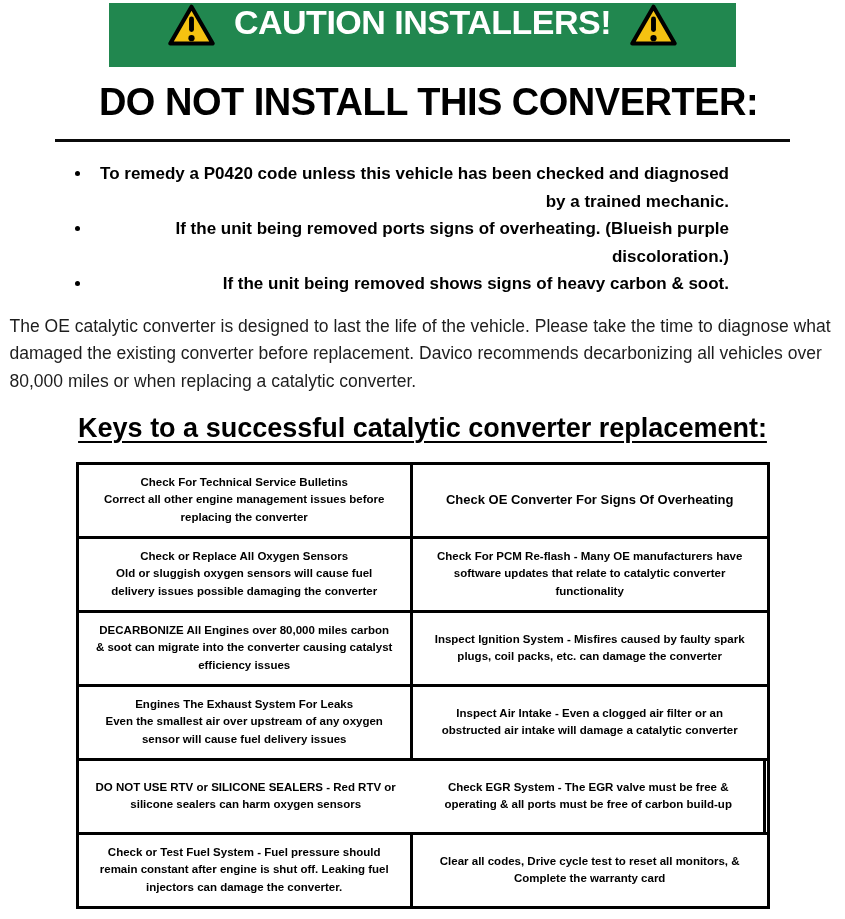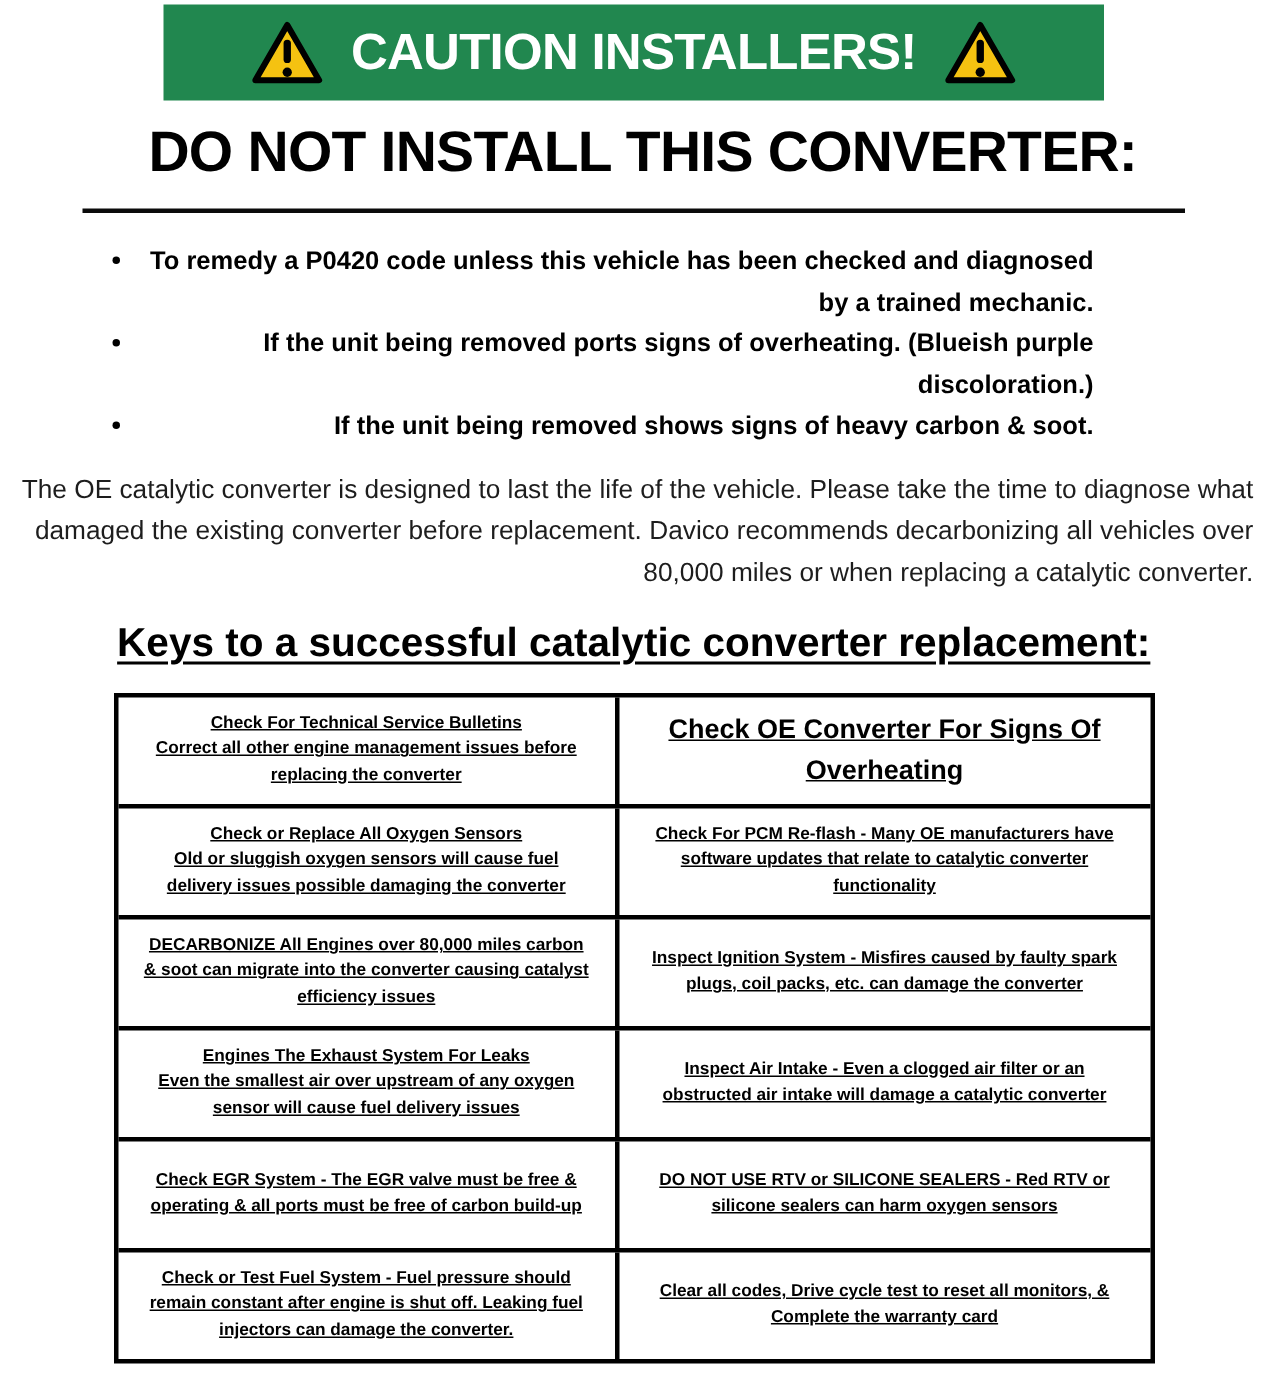--- a/index.html
+++ b/index.html
@@ -10,21 +10,21 @@
     font-family: "Liberation Sans", sans-serif;
     color: #000;
     overflow: hidden;
   }
   .page { width: 845px; height: 919px; position: relative; }
 
   .banner {
     width: 627px; height: 64px;
     margin: 3px auto 0;
     background: #21874F;
-    display: flex; align-items: center; justify-content: center;
+    display: flex; justify-content: center;
     gap: 18px;
   }
   .banner-label {
     color: #ffffff;
     font-size: 34px;
     font-weight: bold;
     letter-spacing: -0.5px;
     white-space: nowrap;
   }
   .tri { display: inline-flex; }
@@ -53,21 +53,21 @@
     font-weight: bold;
     line-height: 1.62;
     list-style: disc;
     text-align: right;
   }
   .bullets li { padding-left: 4px; }
 
   .intro {
     width: 826px;
     margin: 15px auto 0;
-    text-align: right;
+    text-align: left;
     font-size: 17.5px;
     font-weight: 400;
     line-height: 1.58;
     color: #1d1d1d;
   }
 
   .keys {
     margin: 17px 0 0;
     text-align: center;
     font-size: 27px;
@@ -75,34 +75,34 @@
     text-decoration: underline;
     text-underline-offset: 4px;
     text-decoration-thickness: 2px;
   }
 
   .ktable {
     width: 694px;
     margin: 18px auto 0;
     border: 3px solid #000;
   }
-  .trow { display: grid; grid-template-columns: 48.6% 51.4%; text-decoration: underline; }
+  .trow { display: grid; grid-template-columns: 48.6% 51.4%; }
   .trow + .trow { border-top: 3px solid #000; }
   .tcell {
     min-height: 71px;
     display: flex; flex-direction: column;
     justify-content: center;
     text-align: center;
     padding: 8px 16px;
     font-weight: bold;
     font-size: 11.5px;
     line-height: 1.5;
   }
   .tcell.left { border-right: 3px solid #000; }
-  .tcell.big { font-size: 18px; }
+  .tcell.big { font-size: 13px; }
 </style>
 </head>
 <body>
 
 <div class="page">
 
   <div class="banner">
     <span class="tri">
       <svg viewBox="0 0 60 54" aria-hidden="true">
         <path d="M30 4 L56 49 L4 49 Z" fill="#F5C211" stroke="#000" stroke-width="5" stroke-linejoin="round"></path>
@@ -169,25 +169,25 @@
       <div class="tcell left">
         <div>Engines The Exhaust System For Leaks</div>
         <div>Even the smallest air over upstream of any oxygen sensor will cause fuel delivery issues</div>
       </div>
       <div class="tcell right">
         <div>Inspect Air Intake - Even a clogged air filter or an obstructed air intake will damage a catalytic converter</div>
       </div>
     </div>
 
     <div class="trow">
+      <div class="tcell right">
+        <div>DO NOT USE RTV or SILICONE SEALERS - Red RTV or silicone sealers can harm oxygen sensors</div>
+      </div>
       <div class="tcell left">
         <div>Check EGR System - The EGR valve must be free &amp; operating &amp; all ports must be free of carbon build-up</div>
-      </div>
-      <div class="tcell right">
-        <div>DO NOT USE RTV or SILICONE SEALERS - Red RTV or silicone sealers can harm oxygen sensors</div>
       </div>
     </div>
 
     <div class="trow">
       <div class="tcell left">
         <div>Check or Test Fuel System - Fuel pressure should remain constant after engine is shut off.  Leaking fuel injectors can damage the converter.</div>
       </div>
       <div class="tcell right">
         <div>Clear all codes,  Drive cycle test to reset all monitors, &amp; Complete the warranty card</div>
       </div>

